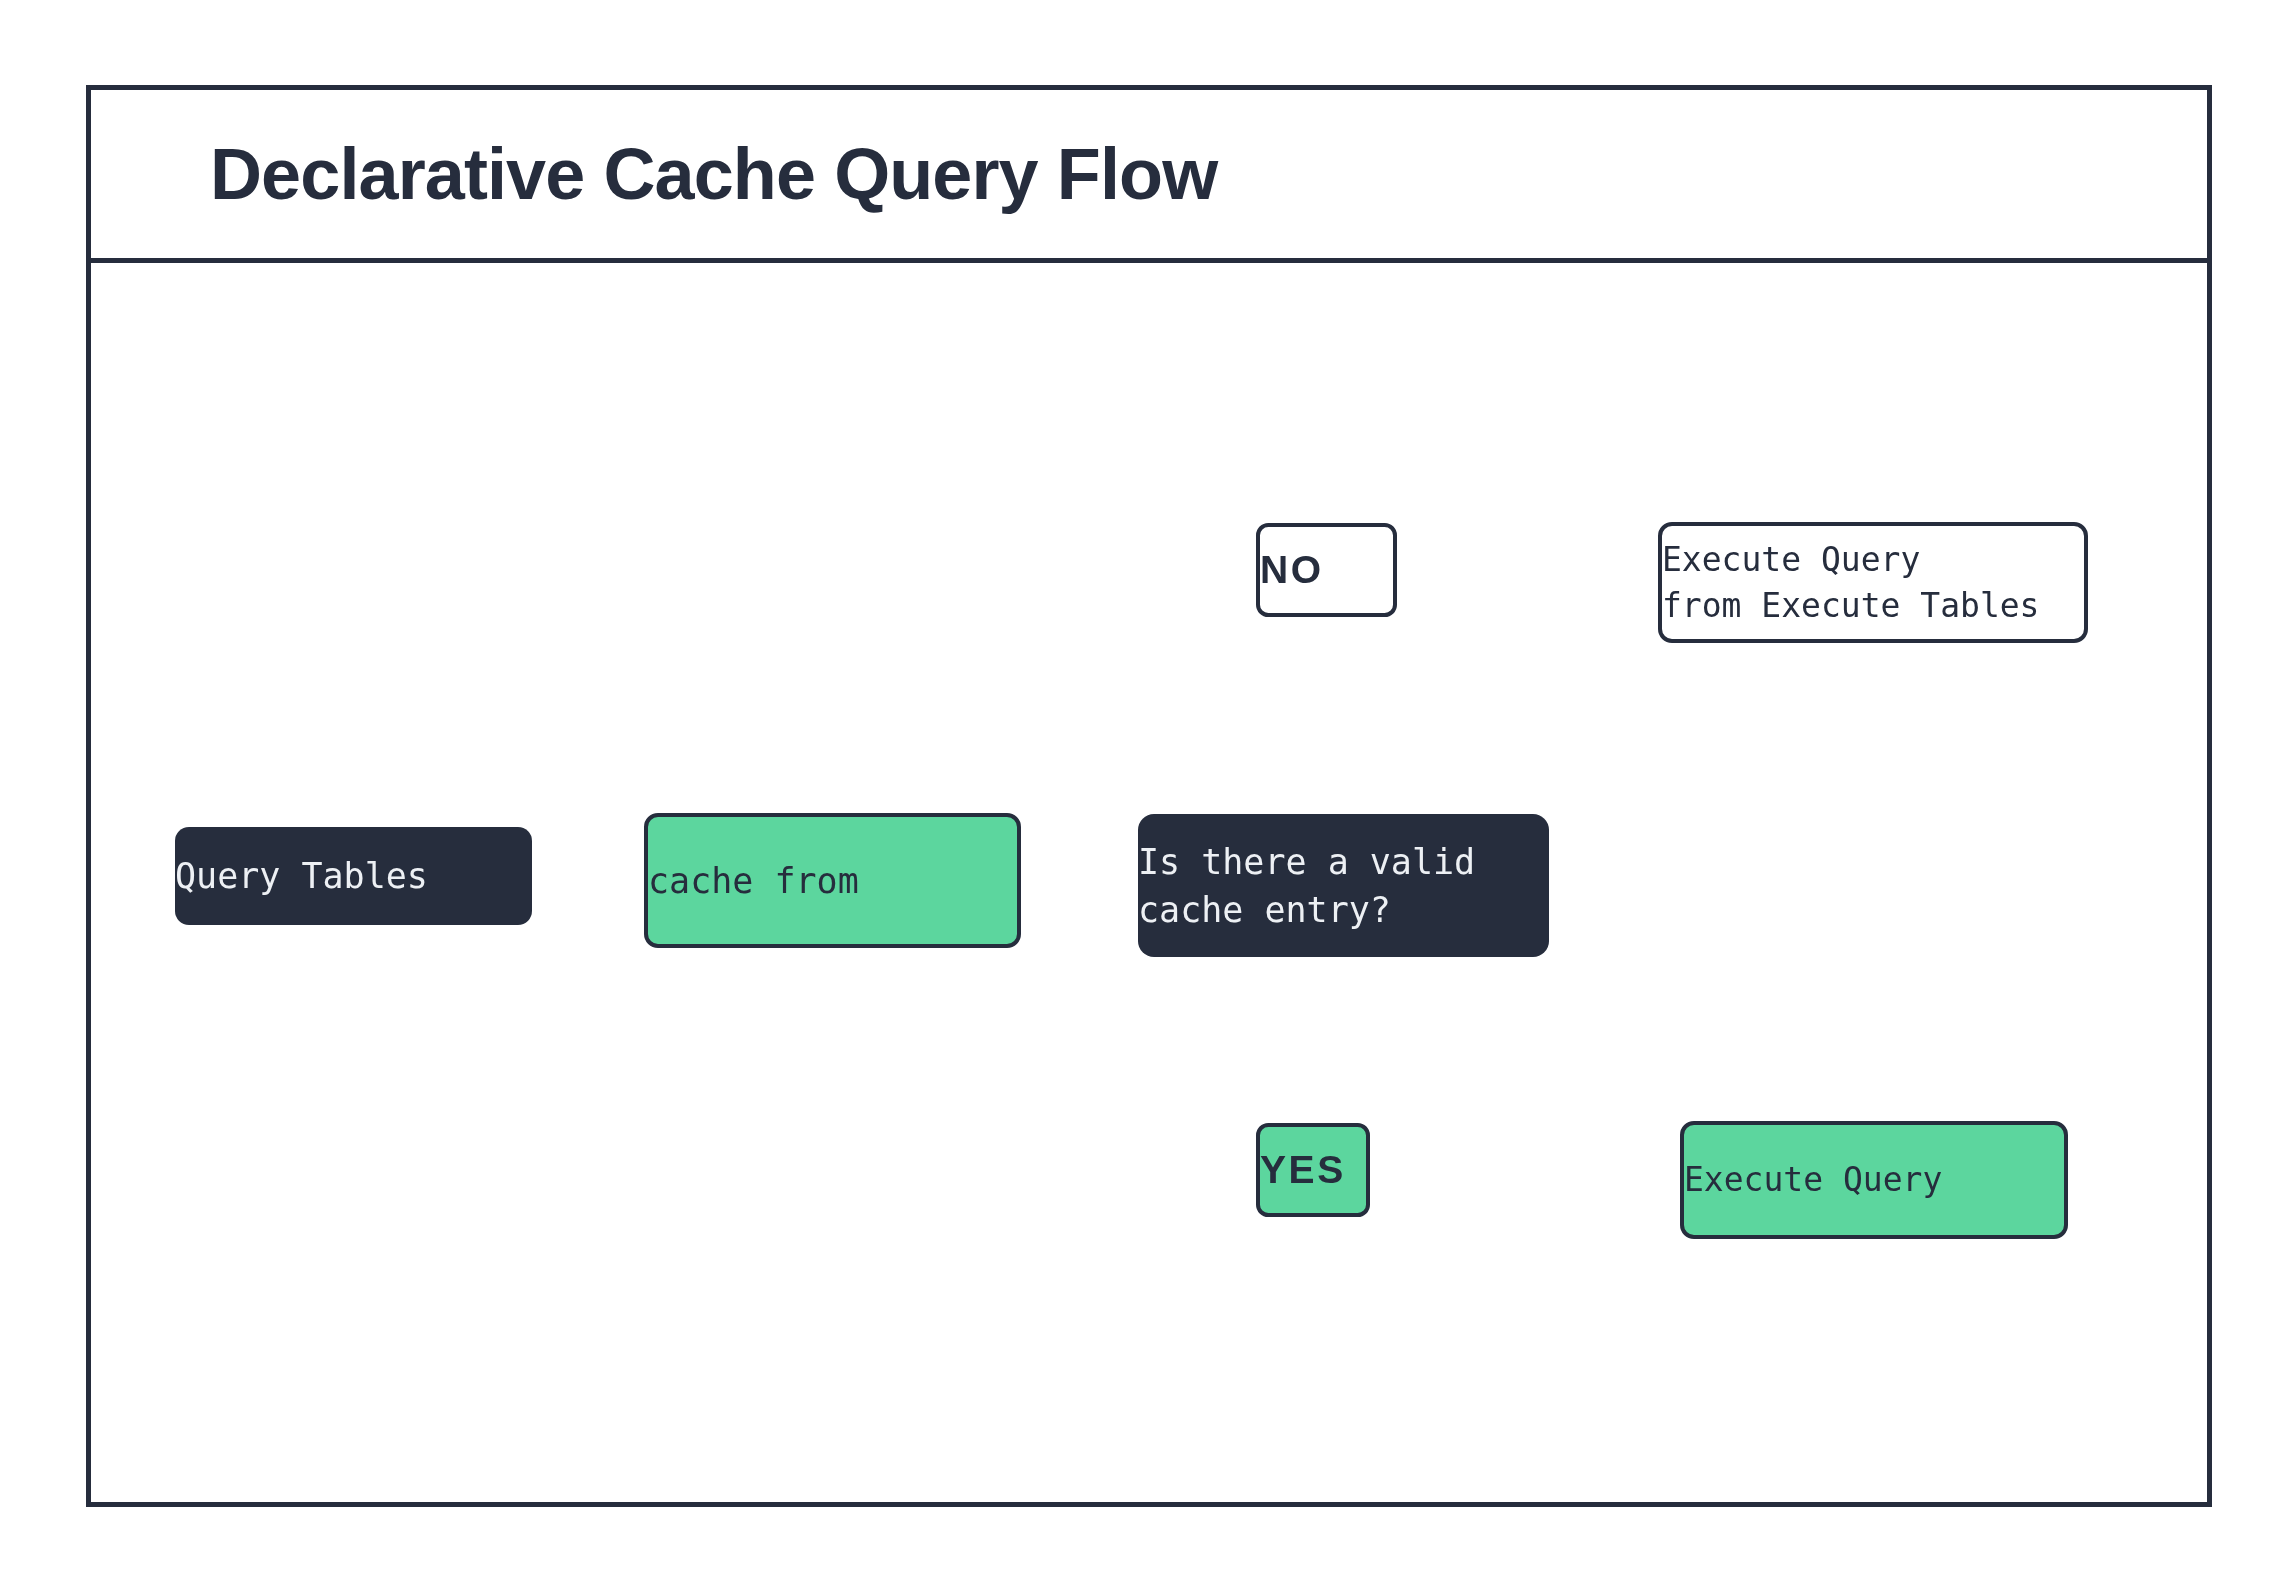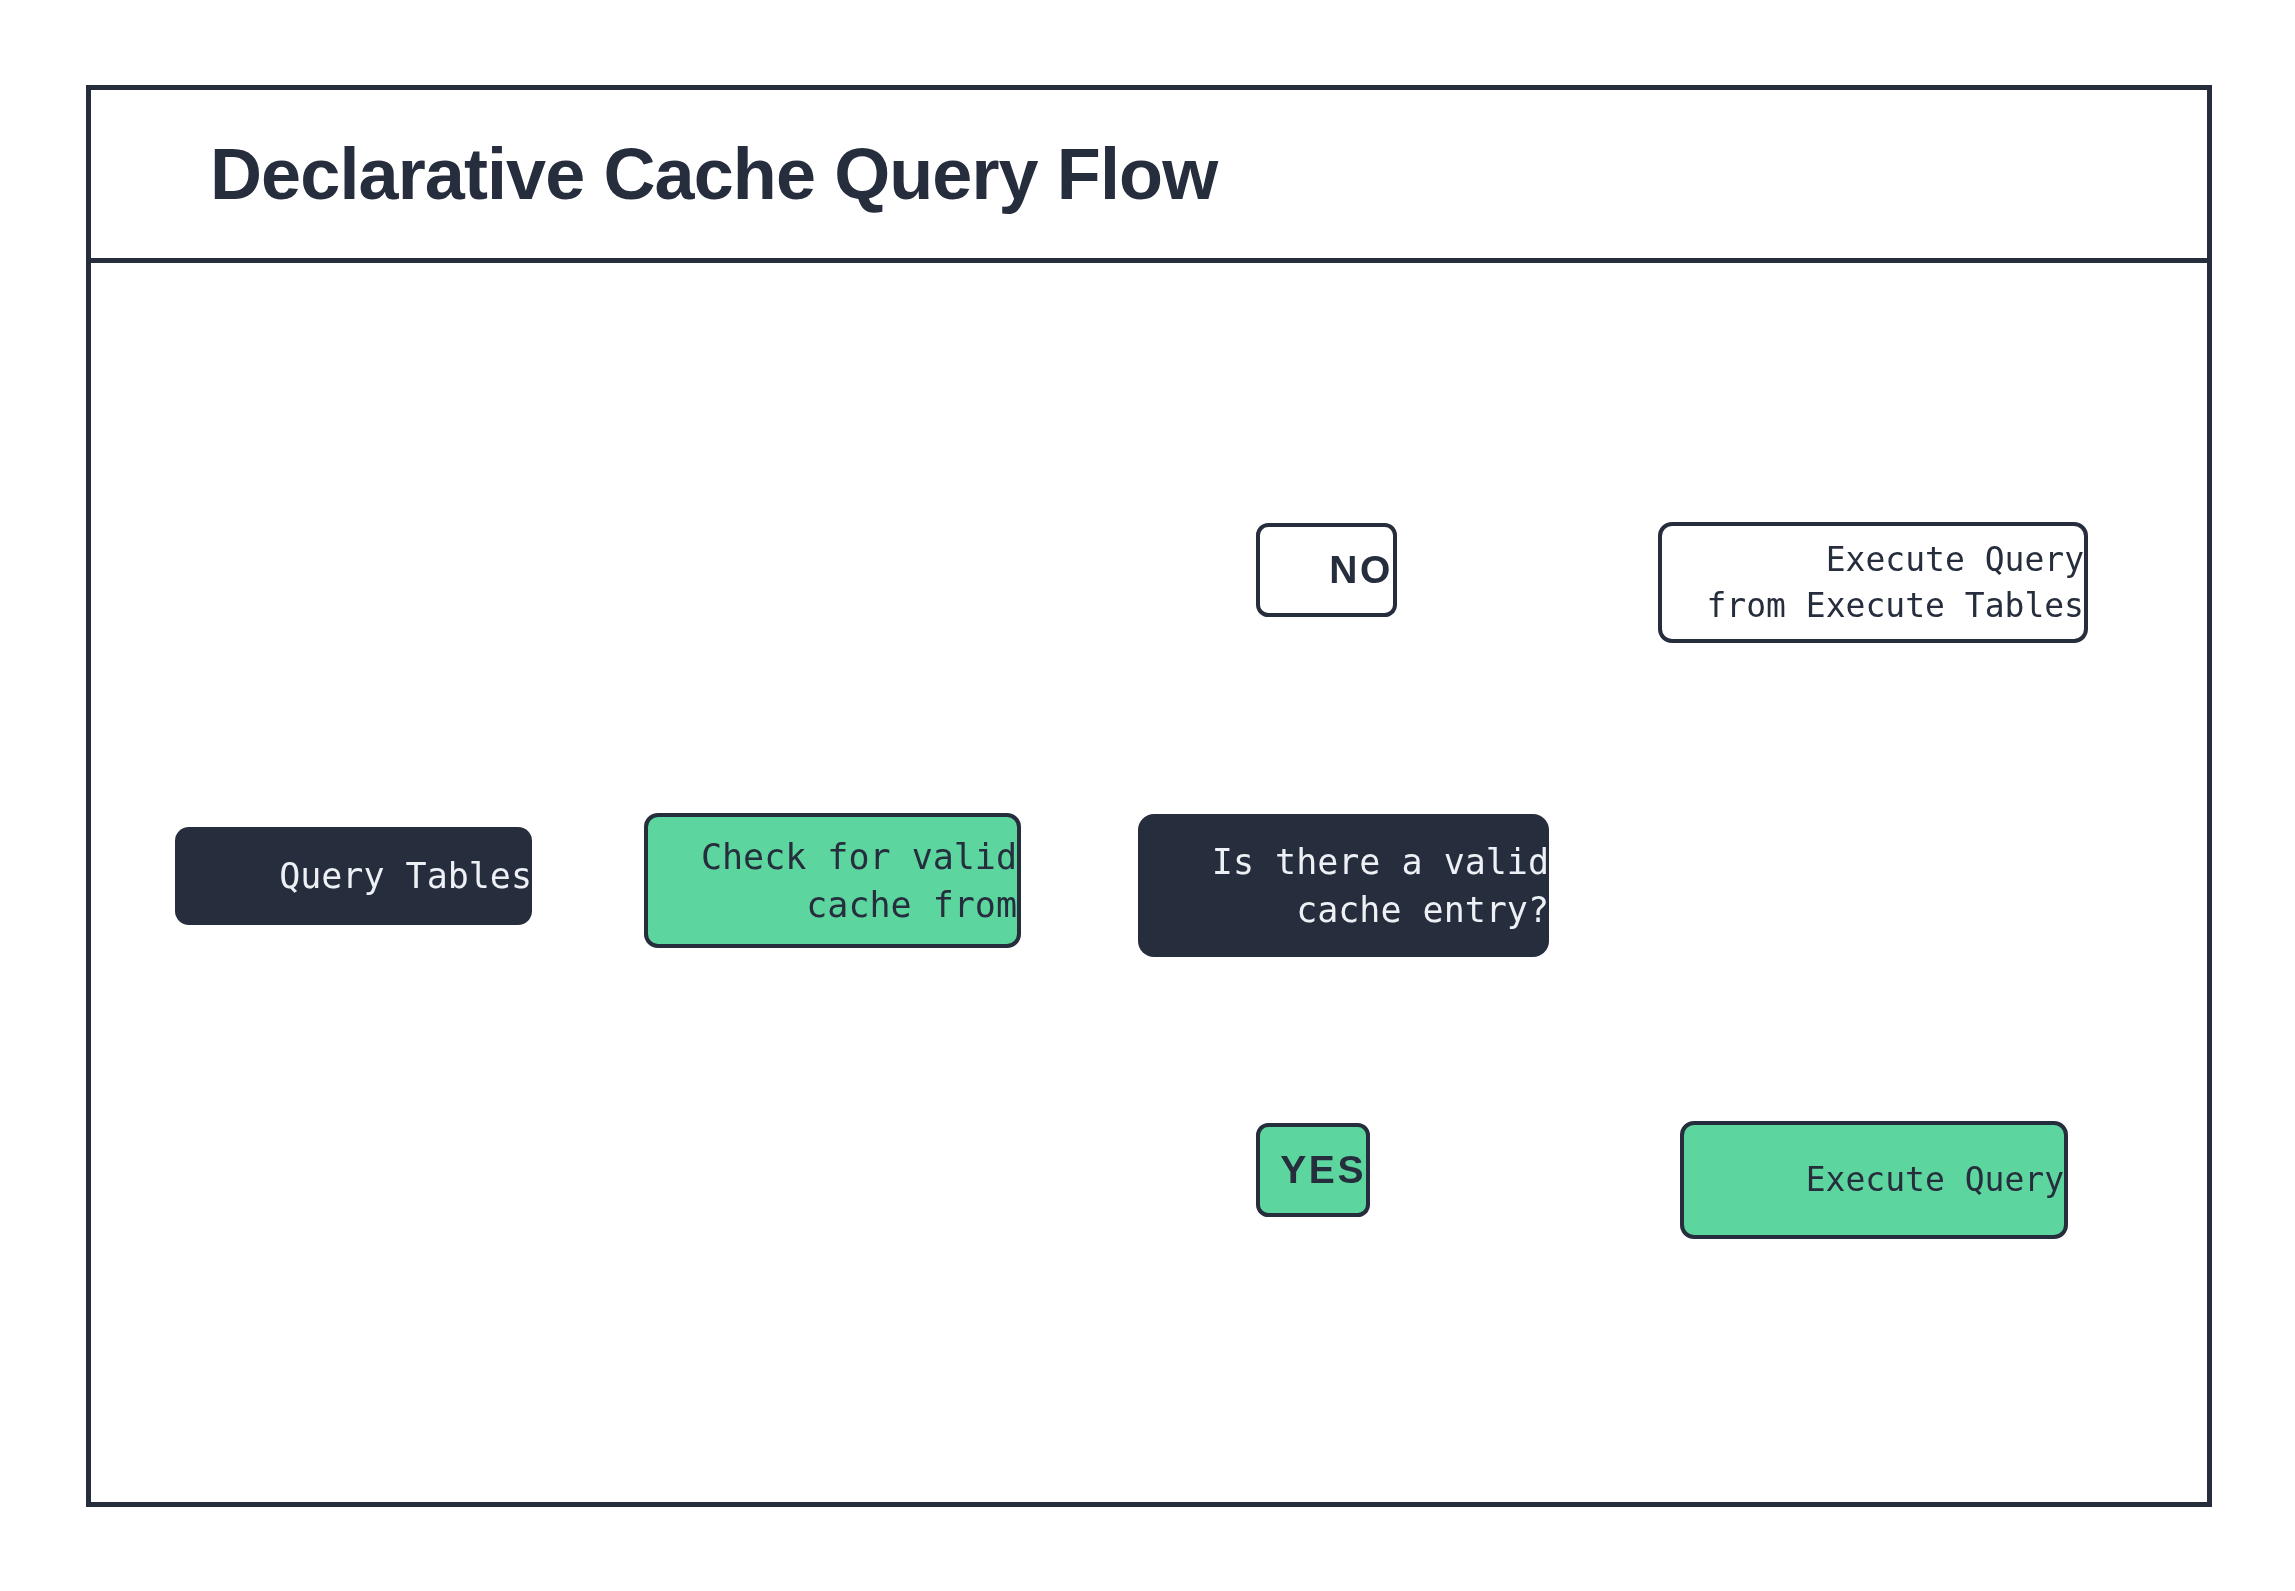--- a/index.html
+++ b/index.html
@@ -49,21 +49,21 @@
   .stroke{
     stroke:var(--ink);
     stroke-width:6;
     fill:none;
     stroke-linecap:round;
   }
   .node{
     position:absolute;
     display:flex;
     flex-direction:column;
-    align-items:flex-end;
+    align-items:flex-start;
     justify-content:center;
     text-align:center;
     font-size:35px;
     line-height:48px;
     border-radius:14px;
   }
   .node-dark{
     background:var(--ink);
     color:var(--light_text);
   }
@@ -126,21 +126,20 @@
     <div class="title-band">
       <h1>Declarative Cache Query Flow</h1>
     </div>
   </div>
 
   <div class="node node-dark" style="left:175px; top:827px; width:357px; height:98px;">
     <span>Query Tables</span>
   </div>
 
   <div class="node node-green" style="left:644px; top:813px; width:377px; height:135px;">
-    <span>Check for valid</span>
     <span>cache from</span>
   </div>
 
   <div class="node node-dark" style="left:1130px; top:814px; width:411px; height:143px; border-radius:16px;margin-left:8px;">
     <span>Is there a valid</span>
     <span>cache entry?</span>
   </div>
 
   <div class="node node-plain branch" style="left:1256px; top:523px; width:141px; height:94px;">
     <span>NO</span>

